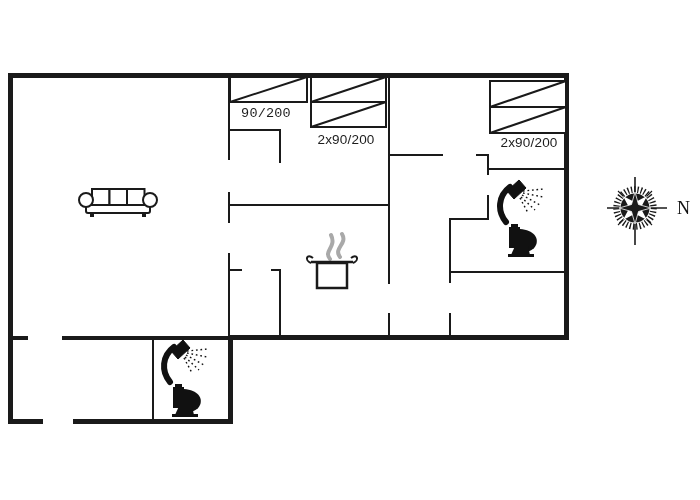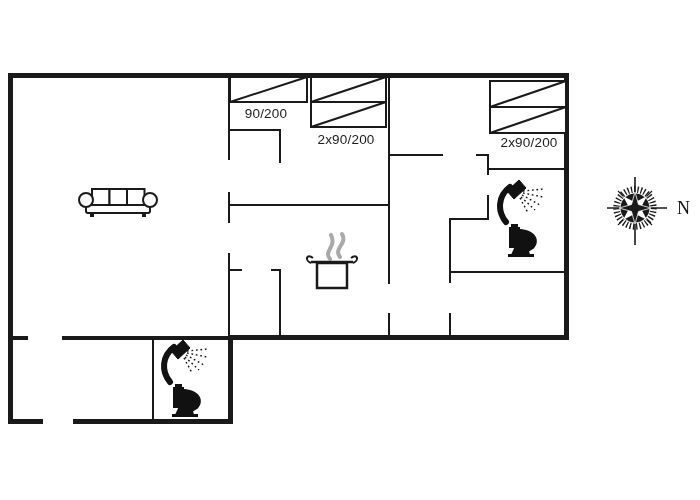--- a/index.html
+++ b/index.html
@@ -155,20 +155,20 @@
       <line x1="-17" y1="-17" x2="17" y2="17"></line>
       <line x1="-17" y1="17" x2="17" y2="-17"></line>
     </g>
     <circle r="18.5" fill="none" stroke="#1a1a1a" stroke-width="6.5" stroke-dasharray="1.3,2"></circle>
     <circle r="14.5" fill="#1a1a1a"></circle>
     <polygon points="0,-17 4,-4 17,0 4,4 0,17 -4,4 -17,0 -4,-4" transform="rotate(45)" fill="#ffffff"></polygon>
     <polygon points="0,-16 3.5,-3.5 16,0 3.5,3.5 0,16 -3.5,3.5 -16,0 -3.5,-3.5" fill="#1a1a1a" stroke="#ffffff" stroke-width="0.8"></polygon>
   </g>
 </svg>
 
-  <div class="bed-label" style="left:266px;top:106px;">90/200</div>
+  <div class="bed-label" style="left:266px;top:106px;font-family:Liberation Mono, monospace;">90/200</div>
 
   <div class="bed-label" style="left:346px;top:132px;">2x90/200</div>
 
   <div class="bed-label" style="left:529px;top:135px;">2x90/200</div>
 
   <div class="compass-label" style="left:677px;top:198px;">N</div>
 </div>
 
 </body></html>

